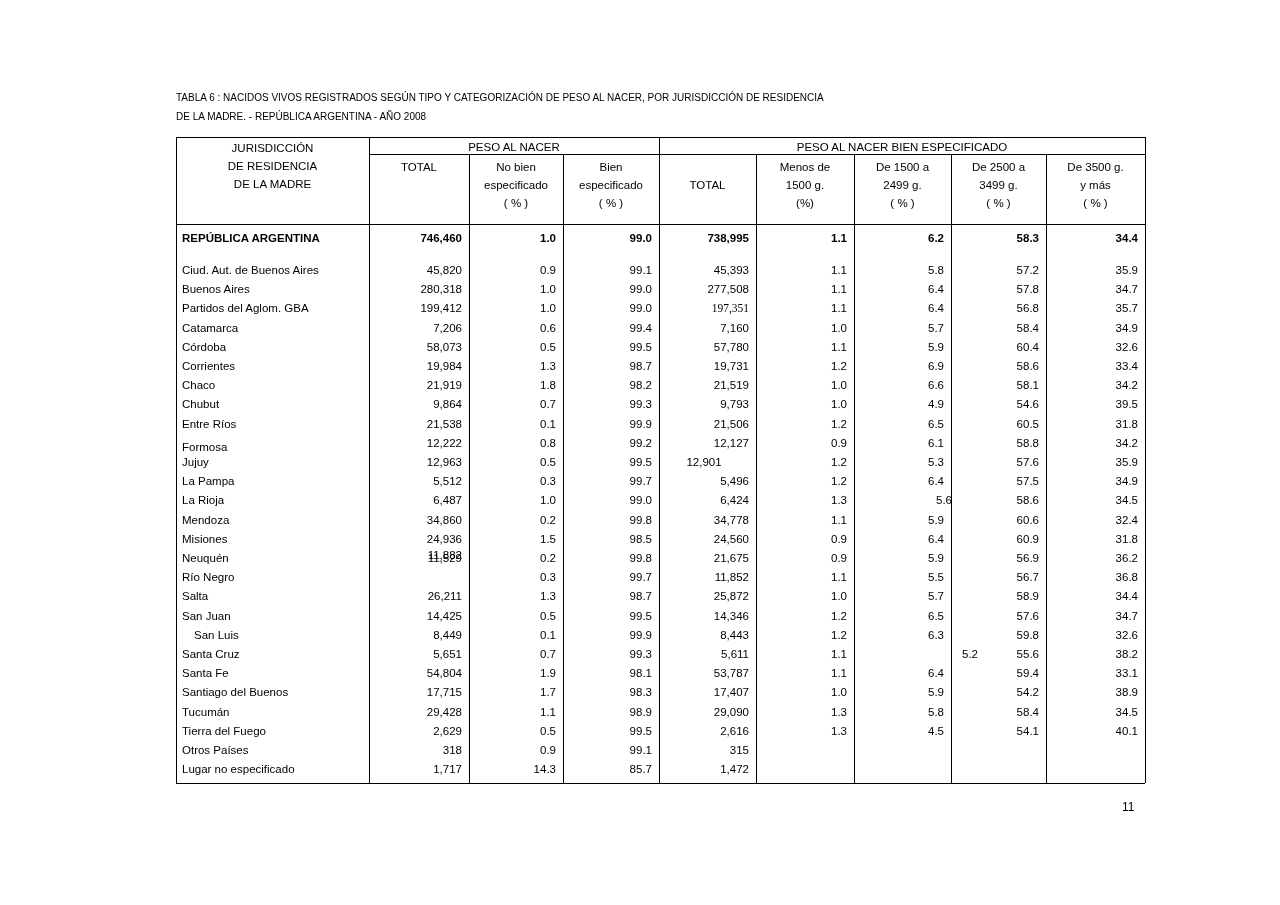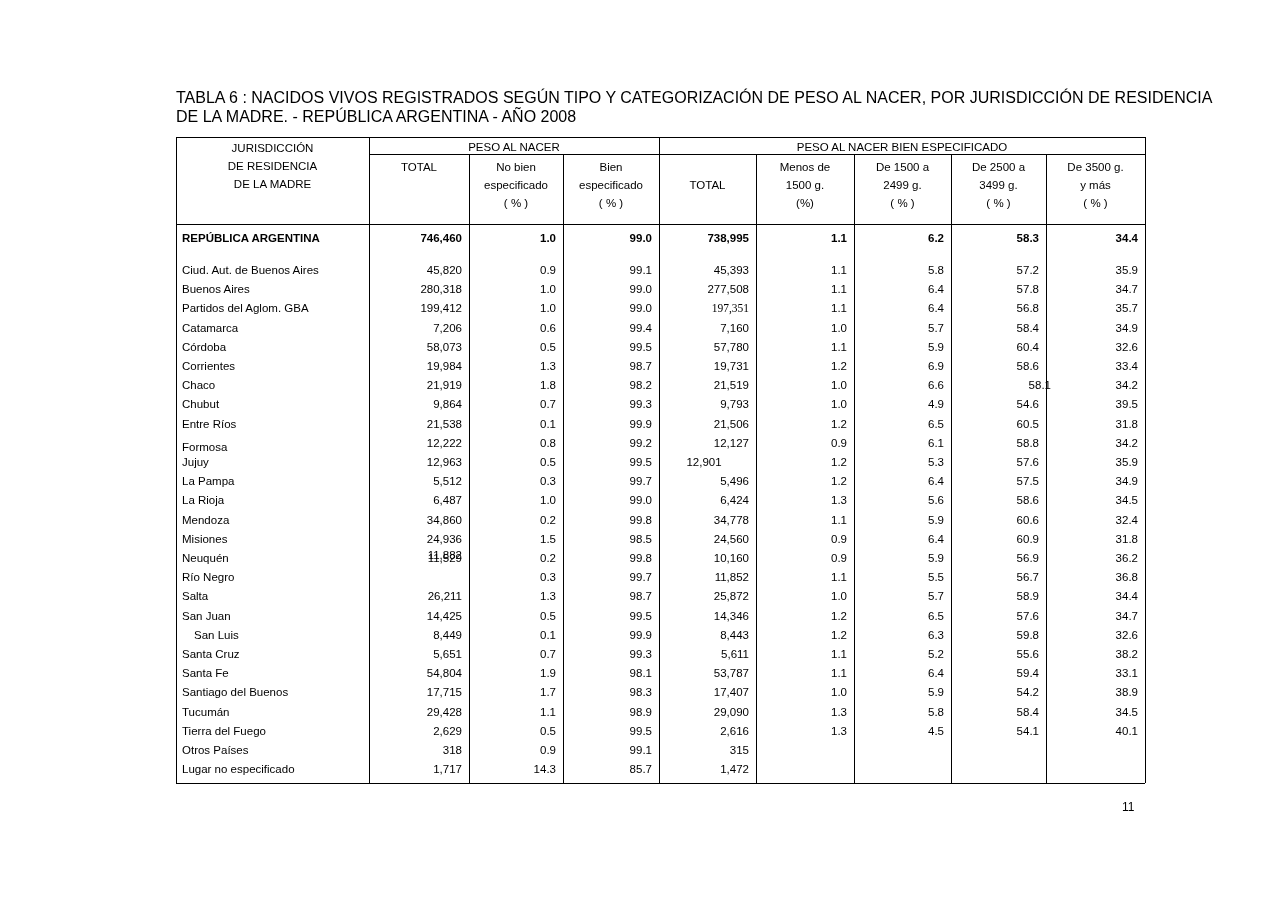--- a/index.html
+++ b/index.html
@@ -20,21 +20,21 @@
     left: 0;
     top: 0;
     width: 1280px;
     height: 905px;
   }
   .title-block {
     position: absolute;
     left: 176px;
     top: 88px;
     width: 980px;
-    font-size: 16px;
+    font-size: 10px;
     line-height: 19px;
   }
   .title-line {
     white-space: nowrap;
   }
   .vline {
     position: absolute;
     background: #000;
     width: 1px;
   }
@@ -174,21 +174,21 @@
       <div class="cell c-right" style="left: 854px; top: 359px; width: 90px;">6.9</div>
       <div class="cell c-right" style="left: 951px; top: 359px; width: 88px;">58.6</div>
       <div class="cell c-right" style="left: 1046px; top: 359px; width: 92px;">33.4</div>
       <div class="cell c-left" style="left: 182px; top: 378px; width: 181px;">Chaco</div>
       <div class="cell c-right" style="left: 369px; top: 378px; width: 93px;">21,919</div>
       <div class="cell c-right" style="left: 469px; top: 378px; width: 87px;">1.8</div>
       <div class="cell c-right" style="left: 563px; top: 378px; width: 89px;">98.2</div>
       <div class="cell c-right" style="left: 659px; top: 378px; width: 90px;">21,519</div>
       <div class="cell c-right" style="left: 756px; top: 378px; width: 91px;">1.0</div>
       <div class="cell c-right" style="left: 854px; top: 378px; width: 90px;">6.6</div>
-      <div class="cell c-right" style="left: 951px; top: 378px; width: 88px; padding-left: 12px;">58.1</div>
+      <div class="cell c-right" style="left: 951px; top: 378px; width: 88px;">58.1</div>
       <div class="cell c-right" style="left: 1046px; top: 378px; width: 92px;">34.2</div>
       <div class="cell c-left" style="left: 182px; top: 397px; width: 181px;">Chubut</div>
       <div class="cell c-right" style="left: 369px; top: 397px; width: 93px;">9,864</div>
       <div class="cell c-right" style="left: 469px; top: 397px; width: 87px;">0.7</div>
       <div class="cell c-right" style="left: 563px; top: 397px; width: 89px;">99.3</div>
       <div class="cell c-right" style="left: 659px; top: 397px; width: 90px;">9,793</div>
       <div class="cell c-right" style="left: 756px; top: 397px; width: 91px;">1.0</div>
       <div class="cell c-right" style="left: 854px; top: 397px; width: 90px;">4.9</div>
       <div class="cell c-right" style="left: 951px; top: 397px; width: 88px;">54.6</div>
       <div class="cell c-right" style="left: 1046px; top: 397px; width: 92px;">39.5</div>
@@ -227,21 +227,21 @@
       <div class="cell c-right" style="left: 756px; top: 474px; width: 91px;">1.2</div>
       <div class="cell c-right" style="left: 854px; top: 474px; width: 90px;">6.4</div>
       <div class="cell c-right" style="left: 951px; top: 474px; width: 88px;">57.5</div>
       <div class="cell c-right" style="left: 1046px; top: 474px; width: 92px;">34.9</div>
       <div class="cell c-left" style="left: 182px; top: 493px; width: 181px;">La Rioja</div>
       <div class="cell c-right" style="left: 369px; top: 493px; width: 93px;">6,487</div>
       <div class="cell c-right" style="left: 469px; top: 493px; width: 87px;">1.0</div>
       <div class="cell c-right" style="left: 563px; top: 493px; width: 89px;">99.0</div>
       <div class="cell c-right" style="left: 659px; top: 493px; width: 90px;">6,424</div>
       <div class="cell c-right" style="left: 756px; top: 493px; width: 91px;">1.3</div>
-      <div class="cell c-right" style="left: 854px; top: 493px; width: 90px;">5.6</div>
+      <div class="cell c-right" style="left: 854px; top: 493px; width: 90px; padding-left: 8px;">5.6</div>
       <div class="cell c-right" style="left: 951px; top: 493px; width: 88px;">58.6</div>
       <div class="cell c-right" style="left: 1046px; top: 493px; width: 92px;">34.5</div>
       <div class="cell c-left" style="left: 182px; top: 513px; width: 181px;">Mendoza</div>
       <div class="cell c-right" style="left: 369px; top: 513px; width: 93px;">34,860</div>
       <div class="cell c-right" style="left: 469px; top: 513px; width: 87px;">0.2</div>
       <div class="cell c-right" style="left: 563px; top: 513px; width: 89px;">99.8</div>
       <div class="cell c-right" style="left: 659px; top: 513px; width: 90px;">34,778</div>
       <div class="cell c-right" style="left: 756px; top: 513px; width: 91px;">1.1</div>
       <div class="cell c-right" style="left: 854px; top: 513px; width: 90px;">5.9</div>
       <div class="cell c-right" style="left: 951px; top: 513px; width: 88px;">60.6</div>
@@ -252,21 +252,21 @@
       <div class="cell c-right" style="left: 563px; top: 532px; width: 89px;">98.5</div>
       <div class="cell c-right" style="left: 659px; top: 532px; width: 90px;">24,560</div>
       <div class="cell c-right" style="left: 756px; top: 532px; width: 91px;">0.9</div>
       <div class="cell c-right" style="left: 854px; top: 532px; width: 90px;">6.4</div>
       <div class="cell c-right" style="left: 951px; top: 532px; width: 88px;">60.9</div>
       <div class="cell c-right" style="left: 1046px; top: 532px; width: 92px;">31.8</div>
       <div class="cell c-left" style="left: 182px; top: 551px; width: 181px;">Neuquén</div>
       <div class="cell c-right" style="left: 369px; top: 551px; width: 93px;">11,529</div>
       <div class="cell c-right" style="left: 469px; top: 551px; width: 87px;">0.2</div>
       <div class="cell c-right" style="left: 563px; top: 551px; width: 89px;">99.8</div>
-      <div class="cell c-right" style="left: 659px; top: 551px; width: 90px;">10,160</div>
+      <div class="cell c-right" style="left: 659px; top: 551px; width: 90px;">21,675</div>
       <div class="cell c-right" style="left: 756px; top: 551px; width: 91px;">0.9</div>
       <div class="cell c-right" style="left: 854px; top: 551px; width: 90px;">5.9</div>
       <div class="cell c-right" style="left: 951px; top: 551px; width: 88px;">56.9</div>
       <div class="cell c-right" style="left: 1046px; top: 551px; width: 92px;">36.2</div>
       <div class="cell c-left" style="left: 182px; top: 570px; width: 181px;">Río Negro</div>
       <div class="cell c-right" style="left: 369px; top: 548px; width: 93px;">11,882</div>
       <div class="cell c-right" style="left: 469px; top: 570px; width: 87px;">0.3</div>
       <div class="cell c-right" style="left: 563px; top: 570px; width: 89px;">99.7</div>
       <div class="cell c-right" style="left: 659px; top: 570px; width: 90px;">11,852</div>
       <div class="cell c-right" style="left: 756px; top: 570px; width: 91px;">1.1</div>
@@ -299,21 +299,21 @@
       <div class="cell c-right" style="left: 756px; top: 628px; width: 91px;">1.2</div>
       <div class="cell c-right" style="left: 854px; top: 628px; width: 90px;">6.3</div>
       <div class="cell c-right" style="left: 951px; top: 628px; width: 88px;">59.8</div>
       <div class="cell c-right" style="left: 1046px; top: 628px; width: 92px;">32.6</div>
       <div class="cell c-left" style="left: 182px; top: 647px; width: 181px;">Santa Cruz</div>
       <div class="cell c-right" style="left: 369px; top: 647px; width: 93px;">5,651</div>
       <div class="cell c-right" style="left: 469px; top: 647px; width: 87px;">0.7</div>
       <div class="cell c-right" style="left: 563px; top: 647px; width: 89px;">99.3</div>
       <div class="cell c-right" style="left: 659px; top: 647px; width: 90px;">5,611</div>
       <div class="cell c-right" style="left: 756px; top: 647px; width: 91px;">1.1</div>
-      <div class="cell c-right" style="left: 854px; top: 647px; width: 90px;">5.2</div>
+      <div class="cell c-right" style="left: 854px; top: 647px; width: 90px; padding-left: 34px;">5.2</div>
       <div class="cell c-right" style="left: 951px; top: 647px; width: 88px;">55.6</div>
       <div class="cell c-right" style="left: 1046px; top: 647px; width: 92px;">38.2</div>
       <div class="cell c-left" style="left: 182px; top: 666px; width: 181px;">Santa Fe</div>
       <div class="cell c-right" style="left: 369px; top: 666px; width: 93px;">54,804</div>
       <div class="cell c-right" style="left: 469px; top: 666px; width: 87px;">1.9</div>
       <div class="cell c-right" style="left: 563px; top: 666px; width: 89px;">98.1</div>
       <div class="cell c-right" style="left: 659px; top: 666px; width: 90px;">53,787</div>
       <div class="cell c-right" style="left: 756px; top: 666px; width: 91px;">1.1</div>
       <div class="cell c-right" style="left: 854px; top: 666px; width: 90px;">6.4</div>
       <div class="cell c-right" style="left: 951px; top: 666px; width: 88px;">59.4</div>

